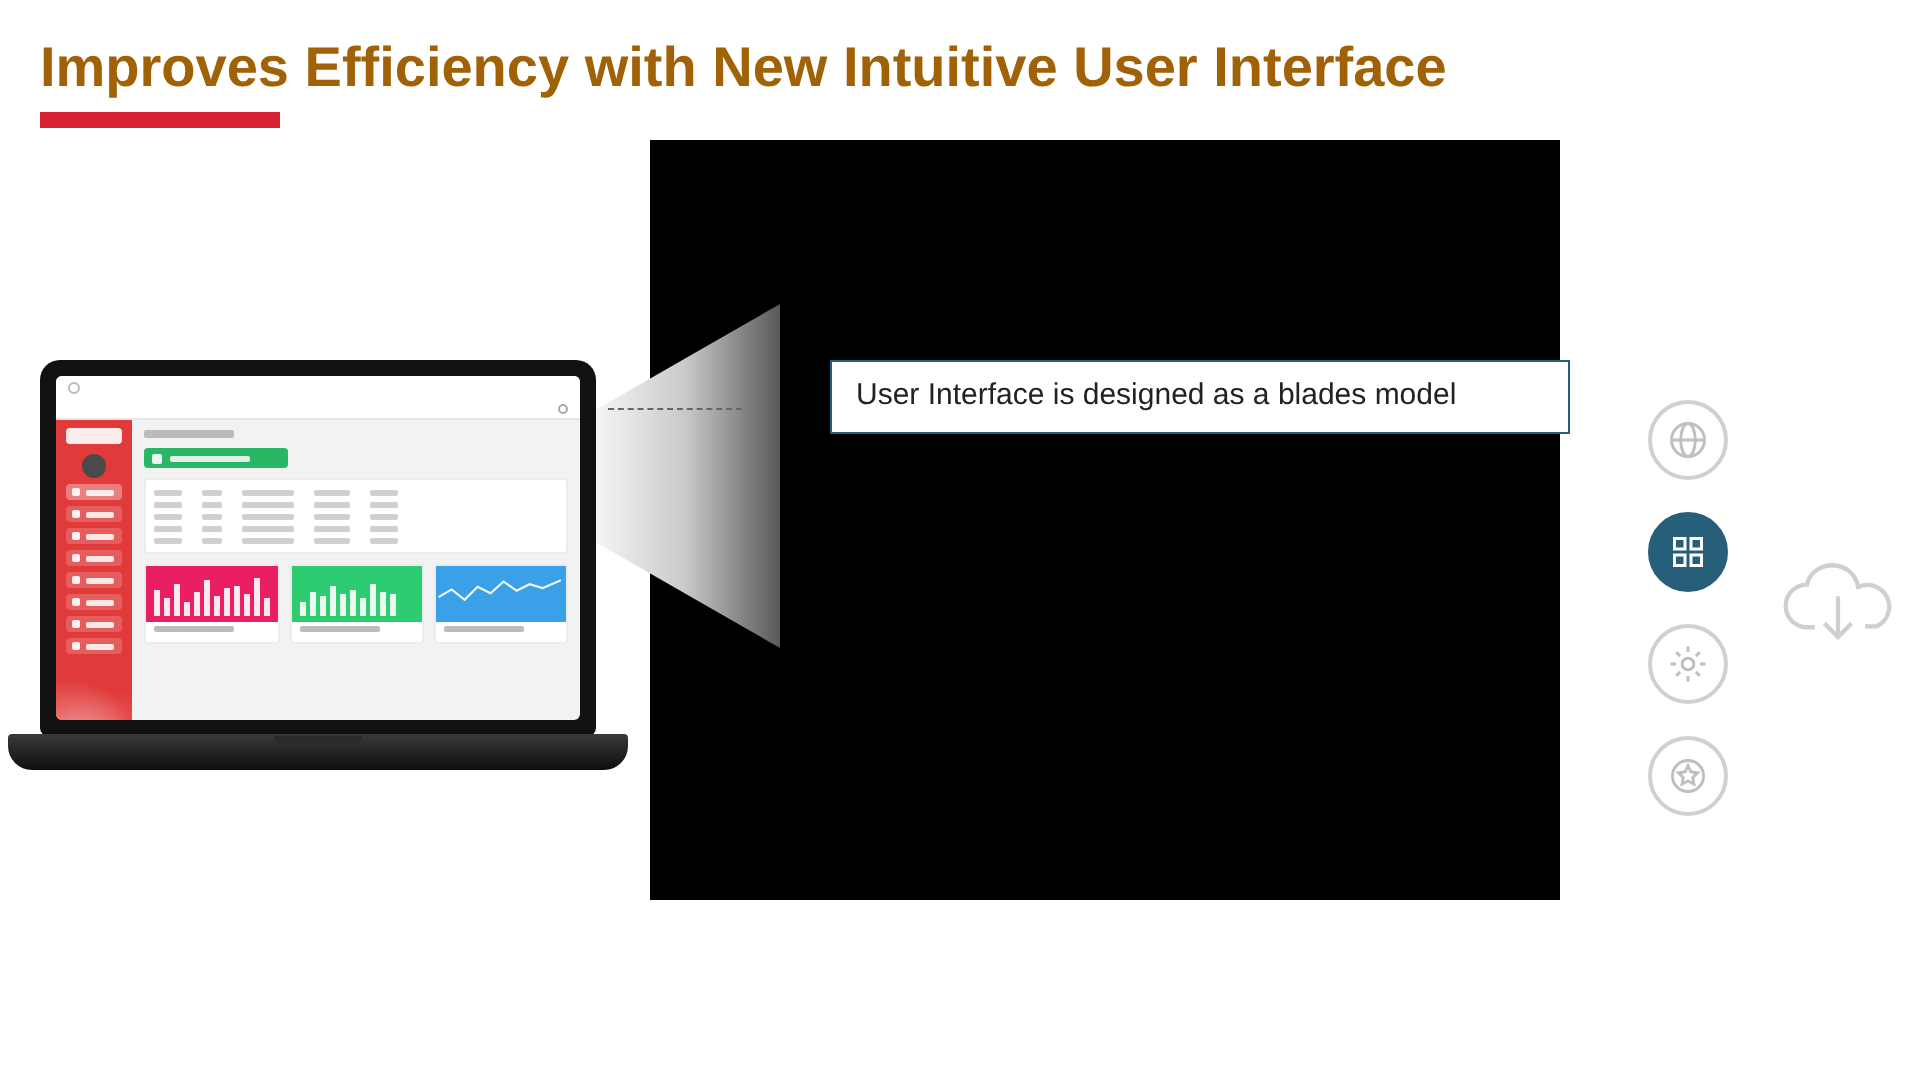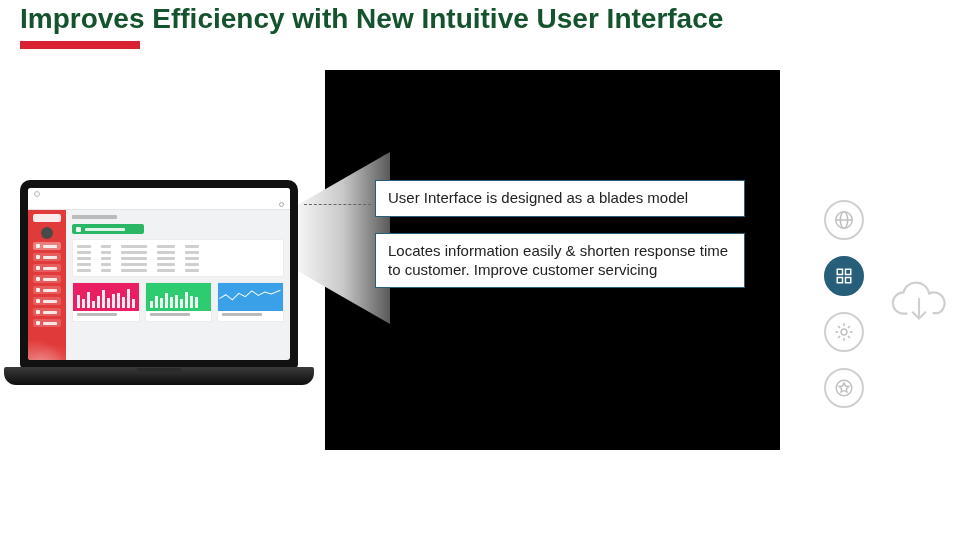--- a/index.html
+++ b/index.html
@@ -7,22 +7,22 @@
   width: 960px;
   height: 540px;
   font-family: Arial, Helvetica, sans-serif;
   background: #ffffff;
   overflow: hidden;
   position: relative;
 }
 .title {
   font-size: 28px;
   font-weight: 700;
-  color: #14532d;
-  padding: 3px 0 6px 20px;
+  color: #a16207;
+  padding: 18px 0 6px 20px;
 }
 .red-underline {
   width: 120px;
   height: 8px;
   background: #d92231;
   margin-left: 20px;
 }
 .stage {
   position: absolute;
   left: 0; top: 60px;
@@ -123,21 +123,21 @@
   width:310px; height:18px;
   background: linear-gradient(#3a3a3a,#0e0e0e);
   border-radius: 2px 2px 12px 12px;
 }
 .laptop-base::after{
   content:"";position:absolute;left:50%;top:1px;transform:translateX(-50%);
   width:44px;height:4px;background:#2b2b2b;border-radius:0 0 6px 6px;
 }
 .callouts {
   position:absolute;
-  left:375px; top:120px;
+  left:415px; top:120px;
   width:370px;
   display:flex; flex-direction:column; gap:16px;
 }
 .callout {
   background:#ffffff;
   border:1px solid #275e7a;
   color:#222;
   font-size:15px;
   line-height:1.25;
   padding:8px 12px;
@@ -314,21 +314,20 @@
             </div>
           </div>
         </div>
       </div>
     </div>
     <div class="laptop-base"></div>
   </div>
 
   <div class="callouts">
     <div class="callout">User Interface is designed as a blades model</div>
-    <div class="callout">Locates information easily &amp; shorten response time to customer.  Improve customer servicing</div>
   </div>
 
   <div class="icon-col">
     <div class="icon-circle">
       <svg width="22" height="22" viewBox="0 0 24 24" fill="none" stroke="currentColor" stroke-width="1.6">
         <circle cx="12" cy="12" r="9"></circle>
           <ellipse cx="12" cy="12" rx="4" ry="9"></ellipse>
           <line x1="3" y1="12" x2="21" y2="12"></line>
       </svg>
     </div>

